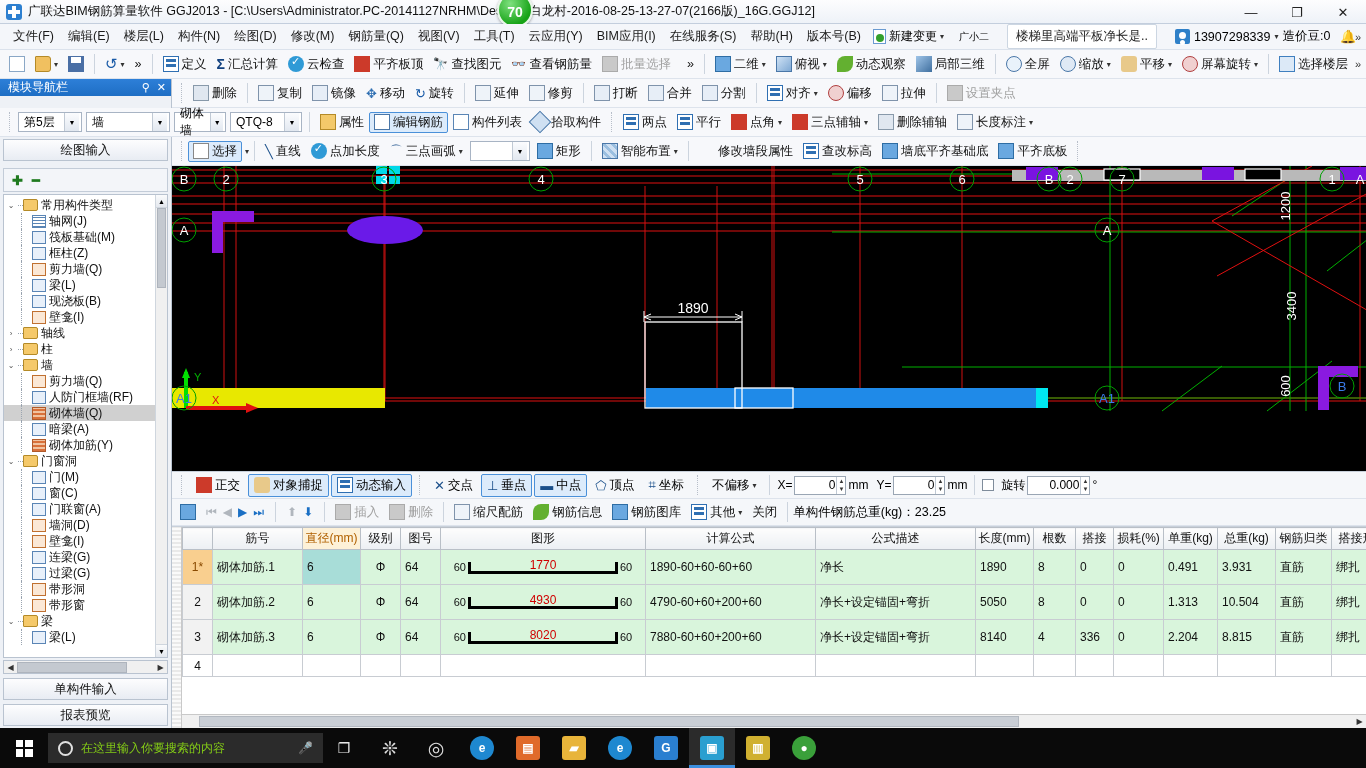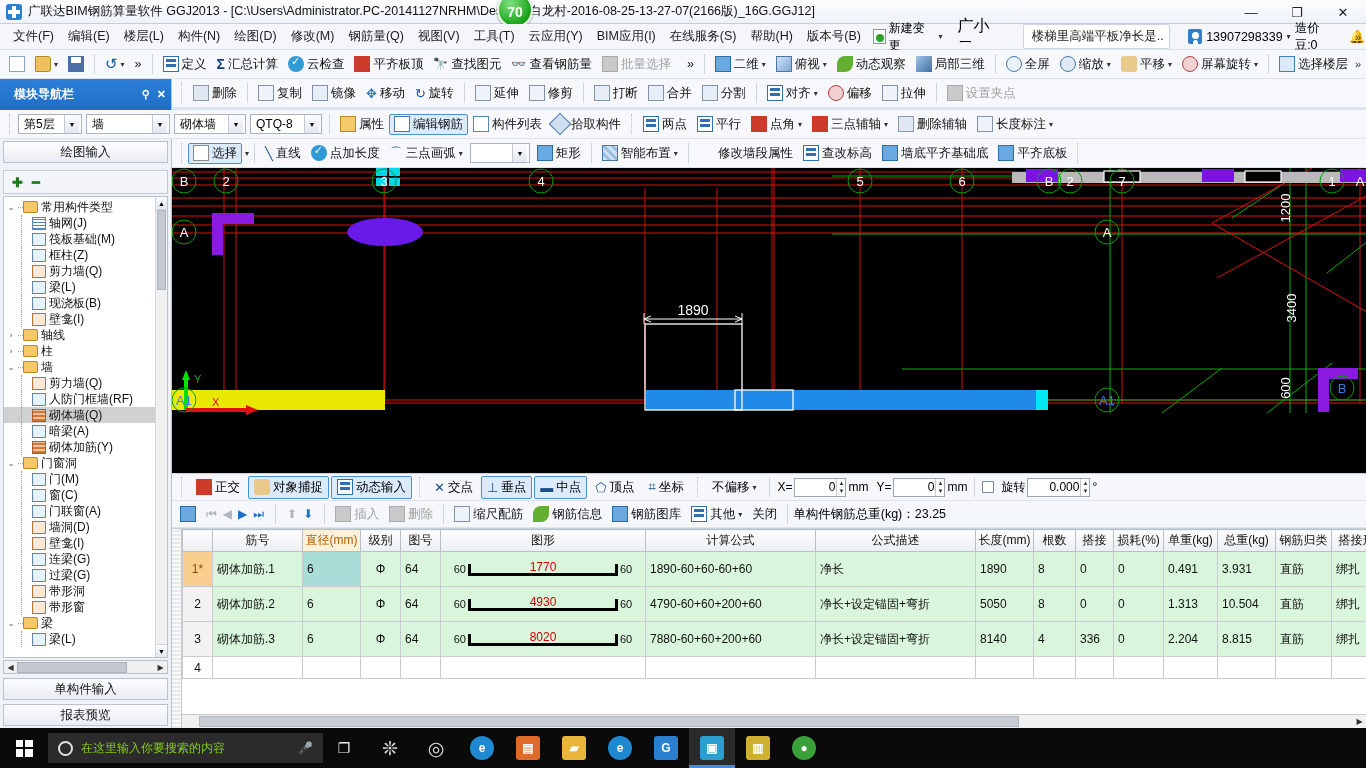--- a/index.html
+++ b/index.html
@@ -37,21 +37,21 @@
   }
 
   
   .menubar { height:26px; background:#f4f6fa; border-bottom:1px solid #dbe2ec;
              display:flex; align-items:center; padding-left:6px; position:relative;}
   .menubar .mi { padding:3px 7px; font-size:12.5px; color:#1a1a1a; white-space:nowrap; }
   .newchange { display:flex;align-items:center;gap:3px;padding:2px 5px; }
   .doc-ic { width:13px;height:15px;background:#fff;border:1px solid #6a9bd1;position:relative;display:inline-block;}
   .doc-ic:after{content:"";position:absolute;left:2px;bottom:1px;width:8px;height:8px;border-radius:50%;background:#33a02c;}
   .caret { font-size:8px; color:#333; }
-  .guangxiaoer { padding:4px 10px; font-size:16px; }
+  .guangxiaoer { padding:4px 10px; font-size:10px; }
   .tipbox { margin-left:8px; padding:3px 8px; font-size:12.5px; color:#222; background:#fff;
             border:1px solid #ccd6e2; border-radius:2px; max-width:170px; overflow:hidden; white-space:nowrap;}
   .acct { display:flex;align-items:center;gap:4px;margin-left:18px;font-size:12.5px; }
   .acct-ic { width:15px;height:15px;background:#2f80c8;border-radius:2px;position:relative;}
   .acct-ic:after{content:"";position:absolute;left:4px;top:3px;width:7px;height:7px;border-radius:50%;background:#fff;
                  box-shadow:0 7px 0 -1px #fff;}
   .bell { color:#2f80c8; font-size:13px; margin-left:6px;}
   .dbl-chev { position:absolute; right:5px; font-size:11px; color:#333; }
 
   
@@ -108,22 +108,22 @@
     padding:0 2px 0 5px; font-size:12px; margin:0 2px; position:relative;
   }
   .sel-combo .arw { width:15px;height:18px;background:linear-gradient(#fbfcfe,#e2e8f0);
     border-left:1px solid #c0c9d4; display:flex;align-items:center;justify-content:center;font-size:7px;margin-left:auto;}
 
   
   .body { flex:1; display:flex; min-height:0; }
 
   
   .leftpanel { width:172px; background:#eef1f6; border-right:1px solid #b9c3d0; display:flex; flex-direction:column; }
-  .lp-title { height:31px; background:linear-gradient(#2d7fd8,#1e6ec4); color:#fff; font-size:12px;
-              display:flex;align-items:center;padding-left:14px; font-weight:bold;}
+  .lp-title { height:17px; background:linear-gradient(#2d7fd8,#1e6ec4); color:#fff; font-size:12px;
+              display:flex;align-items:center;padding-left:8px; font-weight:normal;}
   .lp-title .sp { margin-left:auto; display:flex; gap:7px; padding-right:5px; font-size:11px;}
   .lp-bigbtn { height:22px; background:linear-gradient(#fdfdfe,#e8ecf3); border:1px solid #b9c3d0;
                margin:2px 3px; display:flex;align-items:center;justify-content:center; font-size:12.5px; color:#111;}
   .lp-tools { height:24px; margin:2px 3px; border:1px solid #c3ccd8; background:#f3f5f9;
               display:flex; align-items:center; gap:9px; padding-left:8px;}
   .plus-ic{color:#1f7a1f;font-weight:bold;font-size:13px;}
   .minus-ic{color:#1f7a1f;font-weight:bold;font-size:13px;}
   .tree-wrap { flex:1; margin:0 3px; border:1px solid #b9c3d0; background:#fff; display:flex; min-height:0;}
   .tree { flex:1; overflow:hidden; padding-top:2px; }
   .tnode { display:flex; align-items:center; height:16px; font-size:12px; color:#111; white-space:nowrap;}
@@ -443,21 +443,21 @@
     <div class="toolbar" style="flex:1;">
       <div class="gsep"></div>
       <div class="sel-combo" style="width:64px">
         <span>第5层</span>
         <span class="arw">▼</span>
       </div>
       <div class="sel-combo" style="width:84px">
         <span>墙</span>
         <span class="arw">▼</span>
       </div>
-      <div class="sel-combo" style="width:72px">
+      <div class="sel-combo" style="width:52px">
         <span>砌体墙</span>
         <span class="arw">▼</span>
       </div>
       <div class="sel-combo" style="width:72px">
         <span>QTQ-8</span>
         <span class="arw">▼</span>
       </div>
       <div class="vsep"></div>
       <div class="tbtn">
           <span class="ic ic-prop"></span>

